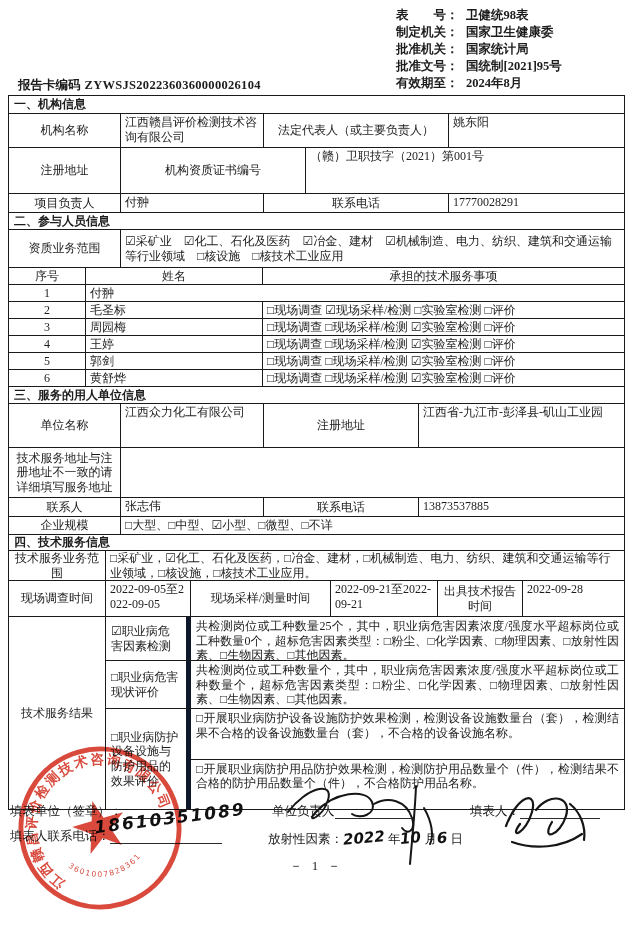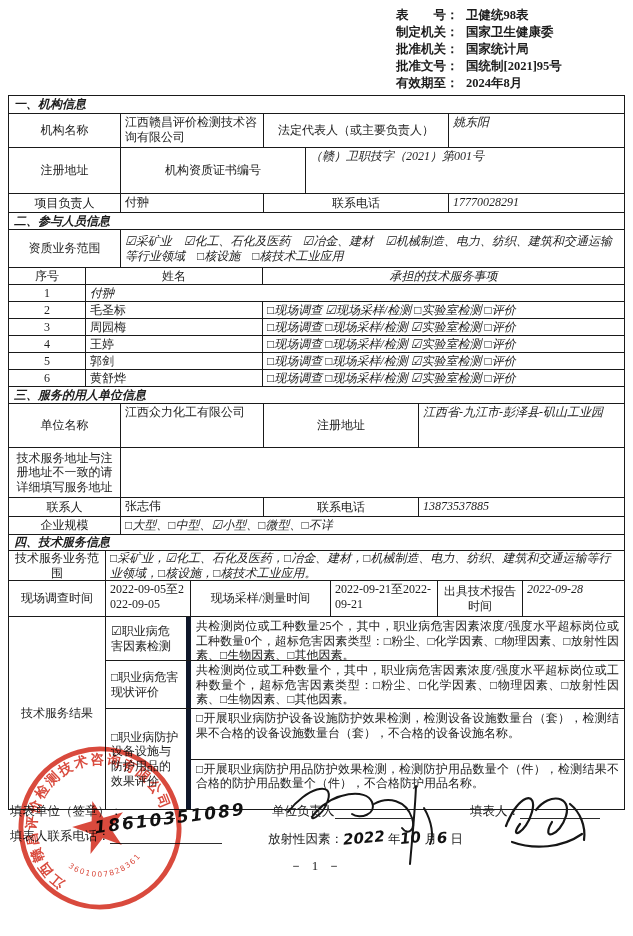--- a/index.html
+++ b/index.html
@@ -11,21 +11,21 @@
   .meta-row{display:flex;height:17px;align-items:flex-end;}
   .m-label{display:inline-block;width:70px;white-space:pre;}
   
   .report-code{position:absolute;left:18px;top:78px;font-weight:bold;font-size:12.5px;}
   .report-code .code{font-weight:bold;letter-spacing:.3px;margin-left:4px;font-family:"Liberation Serif",serif;}
   
   .tbl{position:absolute;left:8px;top:95px;width:617px;border:1.5px solid #1a1a1a;box-sizing:border-box;z-index:1;background:transparent;}
   .row{display:flex;border-bottom:1px solid #1a1a1a;box-sizing:border-box;}
   .row:last-child{border-bottom:none;}
   .cell{border-right:1px solid #1a1a1a;box-sizing:border-box;padding:1px 4px;overflow:hidden;}
-  .cell:last-child{border-right:none;font-style:italic;}
+  .cell:last-child{border-right:none;}
   .lab{display:flex;align-items:center;justify-content:center;text-align:center;}
   .val{word-break:break-all;}
   .full{flex:1;border-right:none;display:flex;align-items:center;font-weight:bold;padding-left:5px;}
   .ctr{display:flex;align-items:center;justify-content:center;text-align:center;}
   .vctr{display:flex;align-items:center;}
   
   .w77{width:77px;flex:none}.w85{width:85px;flex:none}.w97{width:97px;flex:none}
   .w107{width:107px;flex:none}.w112{width:112px;flex:none}.w140{width:140px;flex:none}
   .w143{width:143px;flex:none}.w155{width:155px;flex:none}.w177{width:177px;flex:none}
   .w185{width:185px;flex:none}.fx{flex:1}
@@ -76,20 +76,23 @@
     <div class="meta-row">
         <span class="m-label">批准文号：</span>
         <span>国统制[2021]95号</span>
       </div>
     <div class="meta-row">
         <span class="m-label">有效期至：</span>
         <span>2024年8月</span>
       </div>
   </div>
 
+  <div class="report-code">
+    <span>报告卡编码</span><span class="code">ZYWSJS2022360360000026104</span>
+  </div>
 
   <div class="tbl">
 
     <div class="row h18">
         <div class="cell full">一、机构信息</div>
       </div>
     <div class="row h34">
       <div class="cell lab w112">机构名称</div>
       <div class="cell val w143">江西赣昌评价检测技术咨询有限公司</div>
       <div class="cell lab w185">法定代表人（或主要负责人）</div>

